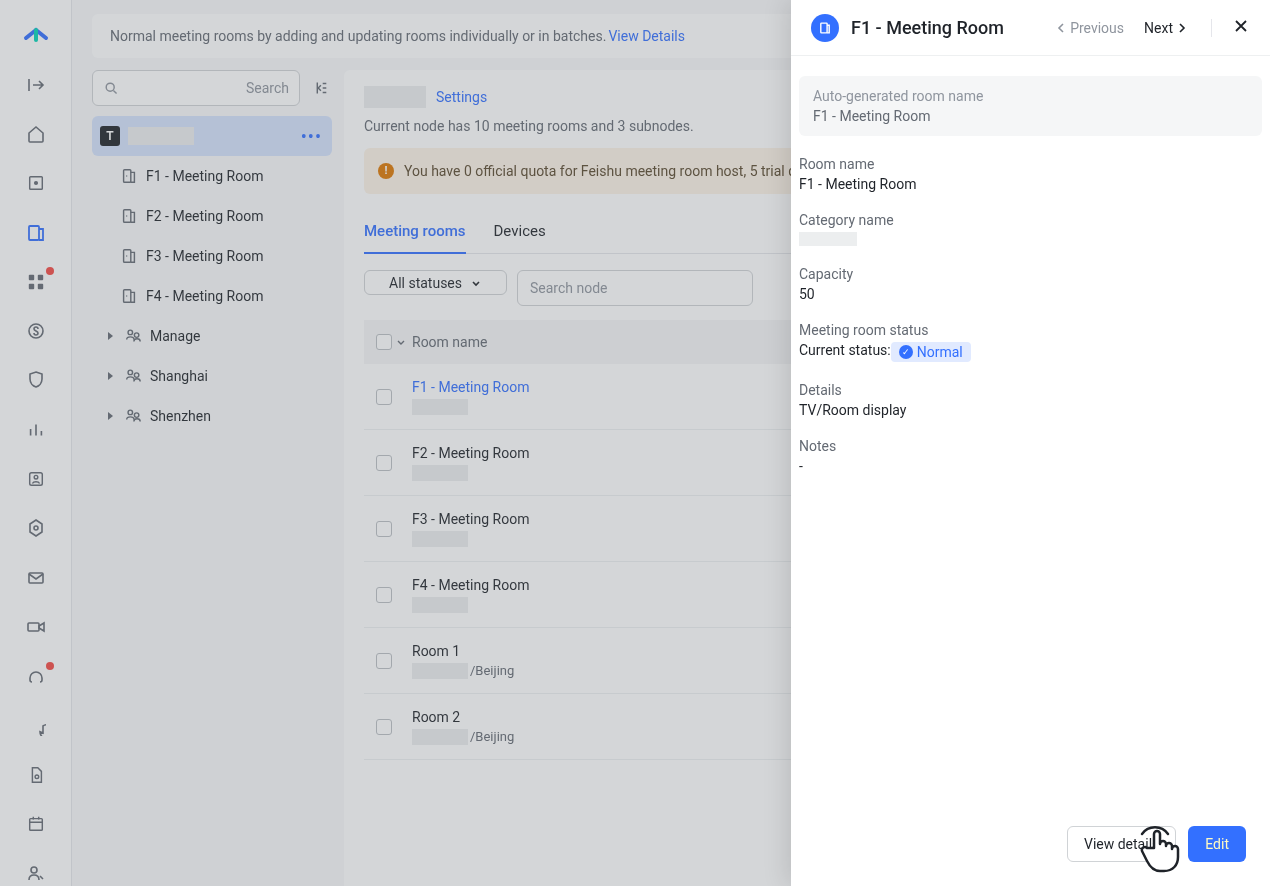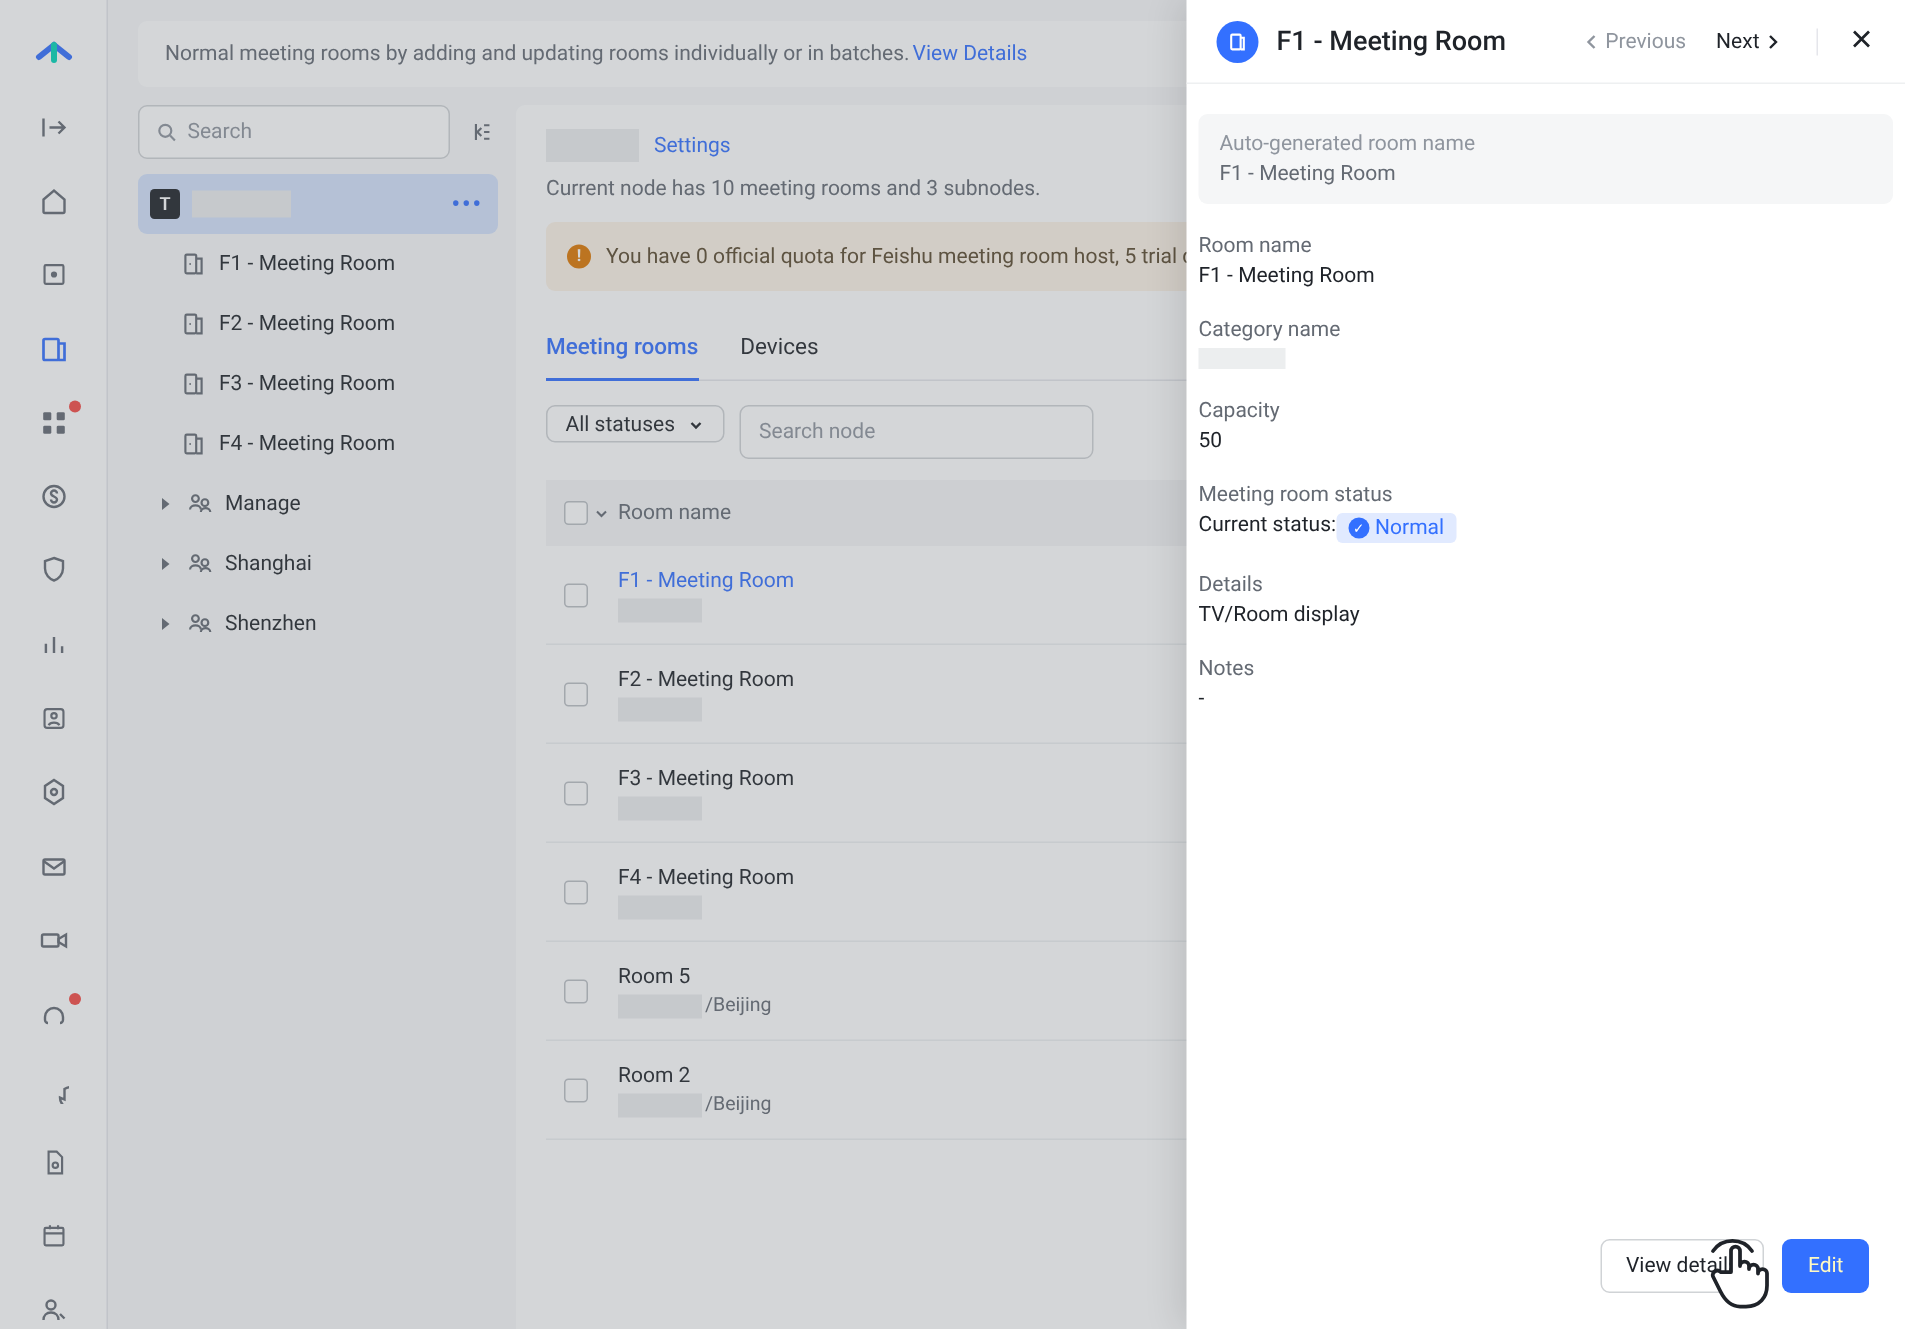--- a/index.html
+++ b/index.html
@@ -18,21 +18,21 @@
 
 .main { position: absolute; left: 72px; top: 0; right: 0; bottom: 0; background: #f8f9fa; display: flex; flex-direction: column; }
 
 .banner { margin: 14px 20px 0 20px; background: #fff; border-radius: 6px; padding: 14px 18px; color: #646a73; display: flex; align-items: center; }
 .banner a { color: #3370ff; text-decoration: none; margin-left: 2px; }
 
 .content-row { display: flex; margin: 12px 20px 0 20px; gap: 12px; flex: 1; min-height: 0; }
 
 .tree-panel { width: 240px; }
 .search-row { display: flex; align-items: center; gap: 8px; margin-bottom: 10px; }
-.search-box { flex: 1; background: #fff; border: 1px solid #d0d3d6; border-radius: 6px; height: 36px; display: flex; align-items: center; padding: 0 10px; color: #8f959e; }
+.search-box { flex: 1; background: #fff; border: 1px solid #d0d3d6; border-radius: 6px; height: 36px; display: flex; align-items: center; padding: 0 10px; color: #8f959e; justify-content: space-between; }
 .search-box svg { margin-right: 6px; }
 .collapse-btn { width: 24px; height: 24px; display: flex; align-items: center; justify-content: center; color: #646a73; cursor: pointer; }
 
 .tree { background: transparent; }
 .tree-item { display: flex; align-items: center; height: 40px; padding: 0 10px 0 8px; border-radius: 6px; color: #1f2329; cursor: pointer; gap: 8px; }
 .tree-item.root { background: #d4e2fc; justify-content: space-between; }
 .tree-item.root .left { display: flex; align-items: center; gap: 8px; }
 .tree-item .t-icon { width: 20px; height: 20px; background: #1f2329; color: #fff; font-weight: 600; font-size: 12px; display: flex; align-items: center; justify-content: center; border-radius: 3px; }
 .tree-item .redact { width: 66px; height: 18px; background: #eceeef; }
 .tree-item .more { color: #3370ff; font-size: 18px; letter-spacing: 1px; }
@@ -48,21 +48,21 @@
 .node-desc { color: #646a73; margin-top: 10px; }
 
 .alert { margin-top: 14px; background: #fdf3e7; border-radius: 6px; padding: 12px 14px; display: flex; gap: 10px; color: #5b4a2f; line-height: 1.6; }
 .alert-icon { width: 16px; height: 16px; background: #de7802; border-radius: 50%; flex-shrink: 0; margin-top: 3px; display: flex; align-items: center; justify-content: center; color: #fff; font-size: 11px; font-weight: bold; }
 
 .tabs { display: flex; gap: 28px; margin-top: 20px; border-bottom: 1px solid #e5e6eb; }
 .tab { padding: 8px 0 12px 0; color: #1f2329; cursor: pointer; font-size: 15px; }
 .tab.active { color: #3370ff; border-bottom: 2px solid #3370ff; margin-bottom: -1px; font-weight: 500; }
 
 .filter-row { display: flex; gap: 10px; margin-top: 16px; }
-.select-box { border: 1px solid #d0d3d6; border-radius: 6px; height: 25px; padding: 0 12px; display: flex; align-items: center; gap: 8px; color: #1f2329; cursor: pointer; background: #fff; }
+.select-box { border: 1px solid #d0d3d6; border-radius: 6px; height: 25px; padding: 0 24px; display: flex; align-items: center; gap: 8px; color: #1f2329; cursor: pointer; background: #fff; }
 .search-node { border: 1px solid #d0d3d6; border-radius: 6px; height: 36px; padding: 0 12px; display: flex; align-items: center; color: #8f959e; width: 236px; background: #fff; }
 
 .table { margin-top: 14px; }
 .thead { display: flex; align-items: center; background: #f5f6f7; height: 44px; padding: 0 12px; color: #646a73; font-size: 14px; }
 .thead .chk-wrap { width: 36px; display: flex; align-items: center; }
 .thead .col-name { flex: 1; }
 .thead .col-sep { width: 24px; }
 .thead .col-cap { width: 80px; }
 .thead .col-stat { width: 80px; }
 .chk { width: 16px; height: 16px; border: 1.5px solid #bbbfc4; border-radius: 3px; background: #fff; }
@@ -420,21 +420,21 @@
               </div>
               <div class="col-sep">·</div>
               <div class="col-cap">200</div>
               <div class="col-stat"><span class="badge"><span class="bicon">✓</span>Normal</span></div>
             </div>
             <div class="trow">
               <div class="chk-wrap">
                 <div class="chk"></div>
               </div>
               <div class="col-name">
-                <div class="room-name">Room 5</div>
+                <div class="room-name">Room 1</div>
                 <div class="sub">
                   <span class="redact"></span>
                   <span>/Beijing</span>
                 </div>
               </div>
               <div class="col-sep">·</div>
               <div class="col-cap">20</div>
               <div class="col-stat"><span class="badge"><span class="bicon">✓</span>Normal</span></div>
             </div>
             <div class="trow">

